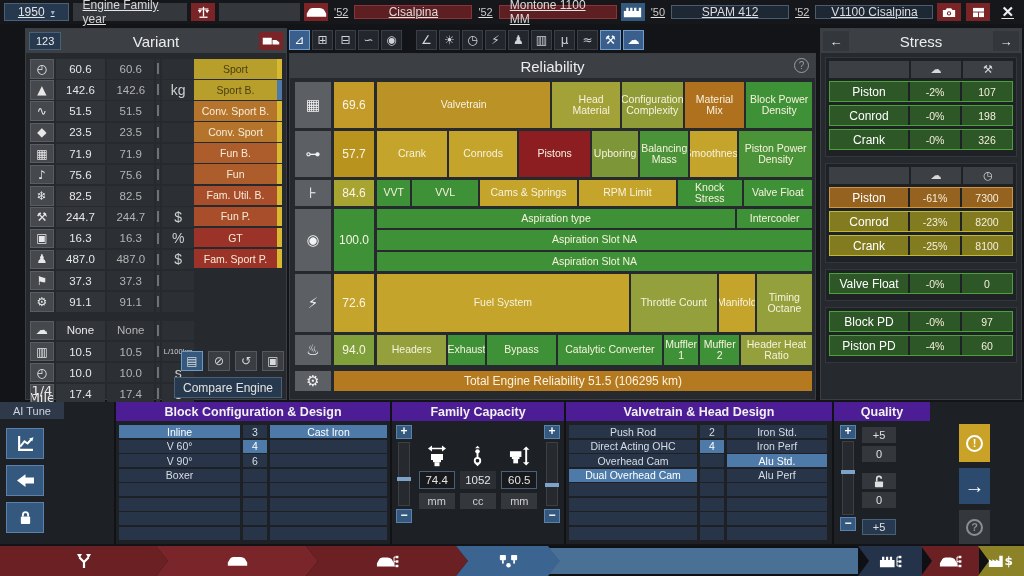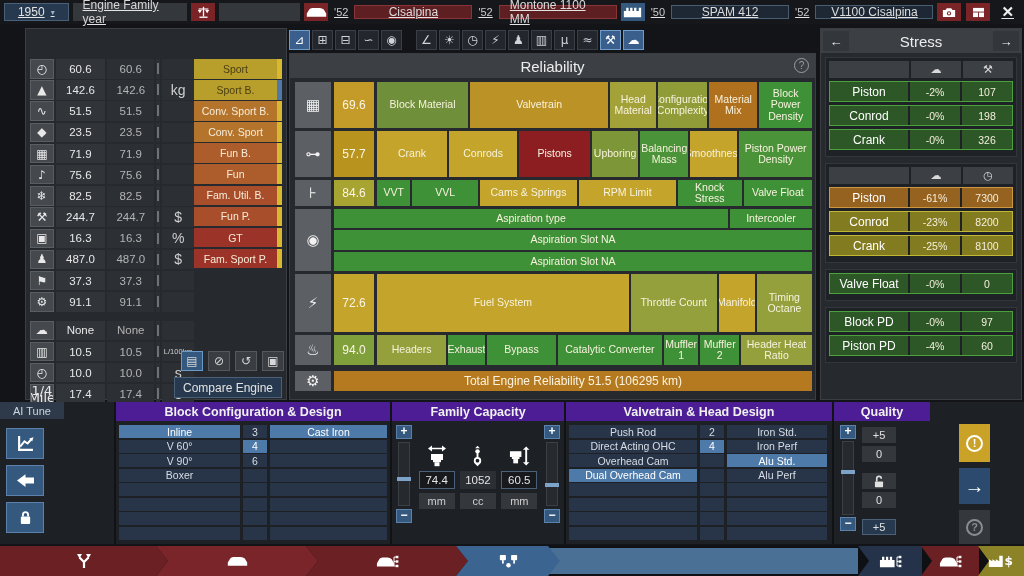--- a/index.html
+++ b/index.html
@@ -189,20 +189,31 @@
               <rect x="7.5" y="6" width="5.5" height="5"></rect>
             </g>
           </svg>
         </span>
       </div>
     <div class="closex">✕</div>
   </div>
 </div>
 
 <div id="variant-panel" class="panel">
+  <div class="panel-title">
+    <div class="badge123">123</div>
+    <span>Variant</span>
+    <div class="truckbox">
+        <span style="color: rgb(255, 255, 255); display: flex; align-items: center;">
+          <svg width="18" height="11" viewBox="0 0 24 14">
+            <path fill="currentColor" d="M1 2h12v9H1zM14 5h5l4 3v3h-9z"></path>
+          </svg>
+        </span>
+      </div>
+  </div>
   <div id="stats-area">
       <div>
         <div class="stat-row">
           <div class="stat-ic icon">◴</div>
           <div class="stat-v1">60.6</div>
           <div class="stat-v2">60.6</div>
           <div class="stat-tick"></div>
           <div class="stat-unit"></div>
         </div>
         <div class="stat-row">
@@ -388,23 +399,22 @@
   <div class="panel-title">
     <span>Reliability</span>
     <div class="help-circ">?</div>
   </div>
   <div id="treemap">
       <div class="tm-row" style="height: 46px;">
         <div class="tm-ic icon">▦</div>
         <div class="tm-score" style="background: rgb(196, 155, 40);">69.6</div>
         <div class="tm-body">
           <div class="tm-line">
-            <div class="tm-seg" style="flex: 93 93 0px; background: rgb(111, 143, 59);">Block Material</div>
             <div class="tm-seg" style="flex: 143 143 0px; background: rgb(187, 146, 38);">Valvetrain</div>
-            <div class="tm-seg" style="flex: 45 45 0px; background: rgb(163, 162, 56);">Head Material</div>
+            <div class="tm-seg" style="flex: 45 45 0px; background: rgb(163, 162, 56); padding-left: 12px;">Head Material</div>
             <div class="tm-seg" style="flex: 48 48 0px; background: rgb(143, 156, 56);">Configuration Complexity</div>
             <div class="tm-seg" style="flex: 47 47 0px; background: rgb(176, 113, 31);">Material Mix</div>
             <div class="tm-seg" style="flex: 52 52 0px; background: rgb(63, 145, 56);">Block Power Density</div>
           </div>
         </div>
       </div>
       <div class="tm-row" style="height: 46px;">
         <div class="tm-ic icon">⊶</div>
         <div class="tm-score" style="background: rgb(184, 148, 31);">57.7</div>
         <div class="tm-body">
@@ -428,20 +438,21 @@
             <div class="tm-seg" style="flex: 65 65 0px; background: rgb(63, 145, 56);">VVL</div>
             <div class="tm-seg" style="flex: 98 98 0px; background: rgb(196, 164, 43);">Cams &amp; Springs</div>
             <div class="tm-seg" style="flex: 98 98 0px; background: rgb(196, 164, 43);">RPM Limit</div>
             <div class="tm-seg" style="flex: 63 63 0px; background: rgb(63, 145, 56);">Knock Stress</div>
             <div class="tm-seg" style="flex: 68 68 0px; background: rgb(63, 145, 56);">Valve Float</div>
           </div>
         </div>
       </div>
       <div class="tm-row" style="height: 62px;">
         <div class="tm-ic icon">◉</div>
+        <div class="tm-score" style="background: rgb(63, 145, 56);">100.0</div>
         <div class="tm-body">
           <div class="tm-line">
             <div class="tm-seg" style="flex: 360 360 0px; background: rgb(63, 145, 56);">Aspiration type</div>
             <div class="tm-seg" style="flex: 72 72 0px; background: rgb(63, 145, 56);">Intercooler</div>
           </div>
           <div class="tm-line">
             <div class="tm-seg" style="flex: 1 1 0px; background: rgb(63, 145, 56);">Aspiration Slot NA</div>
           </div>
           <div class="tm-line">
             <div class="tm-seg" style="flex: 1 1 0px; background: rgb(63, 145, 56);">Aspiration Slot NA</div>

